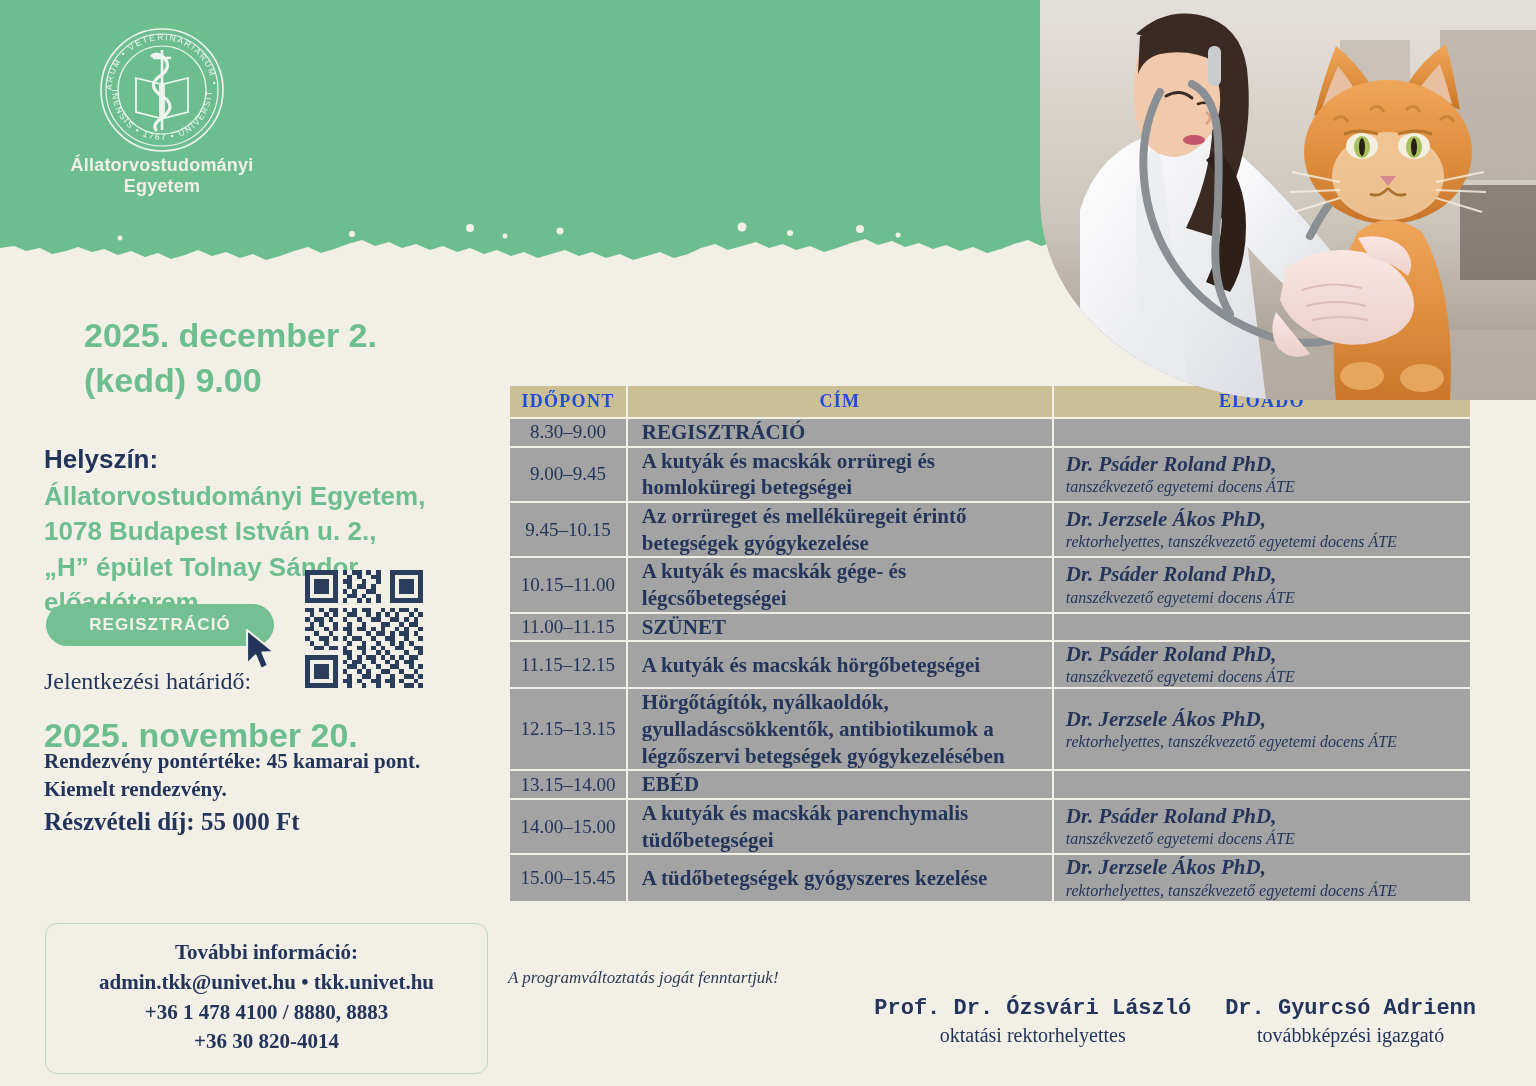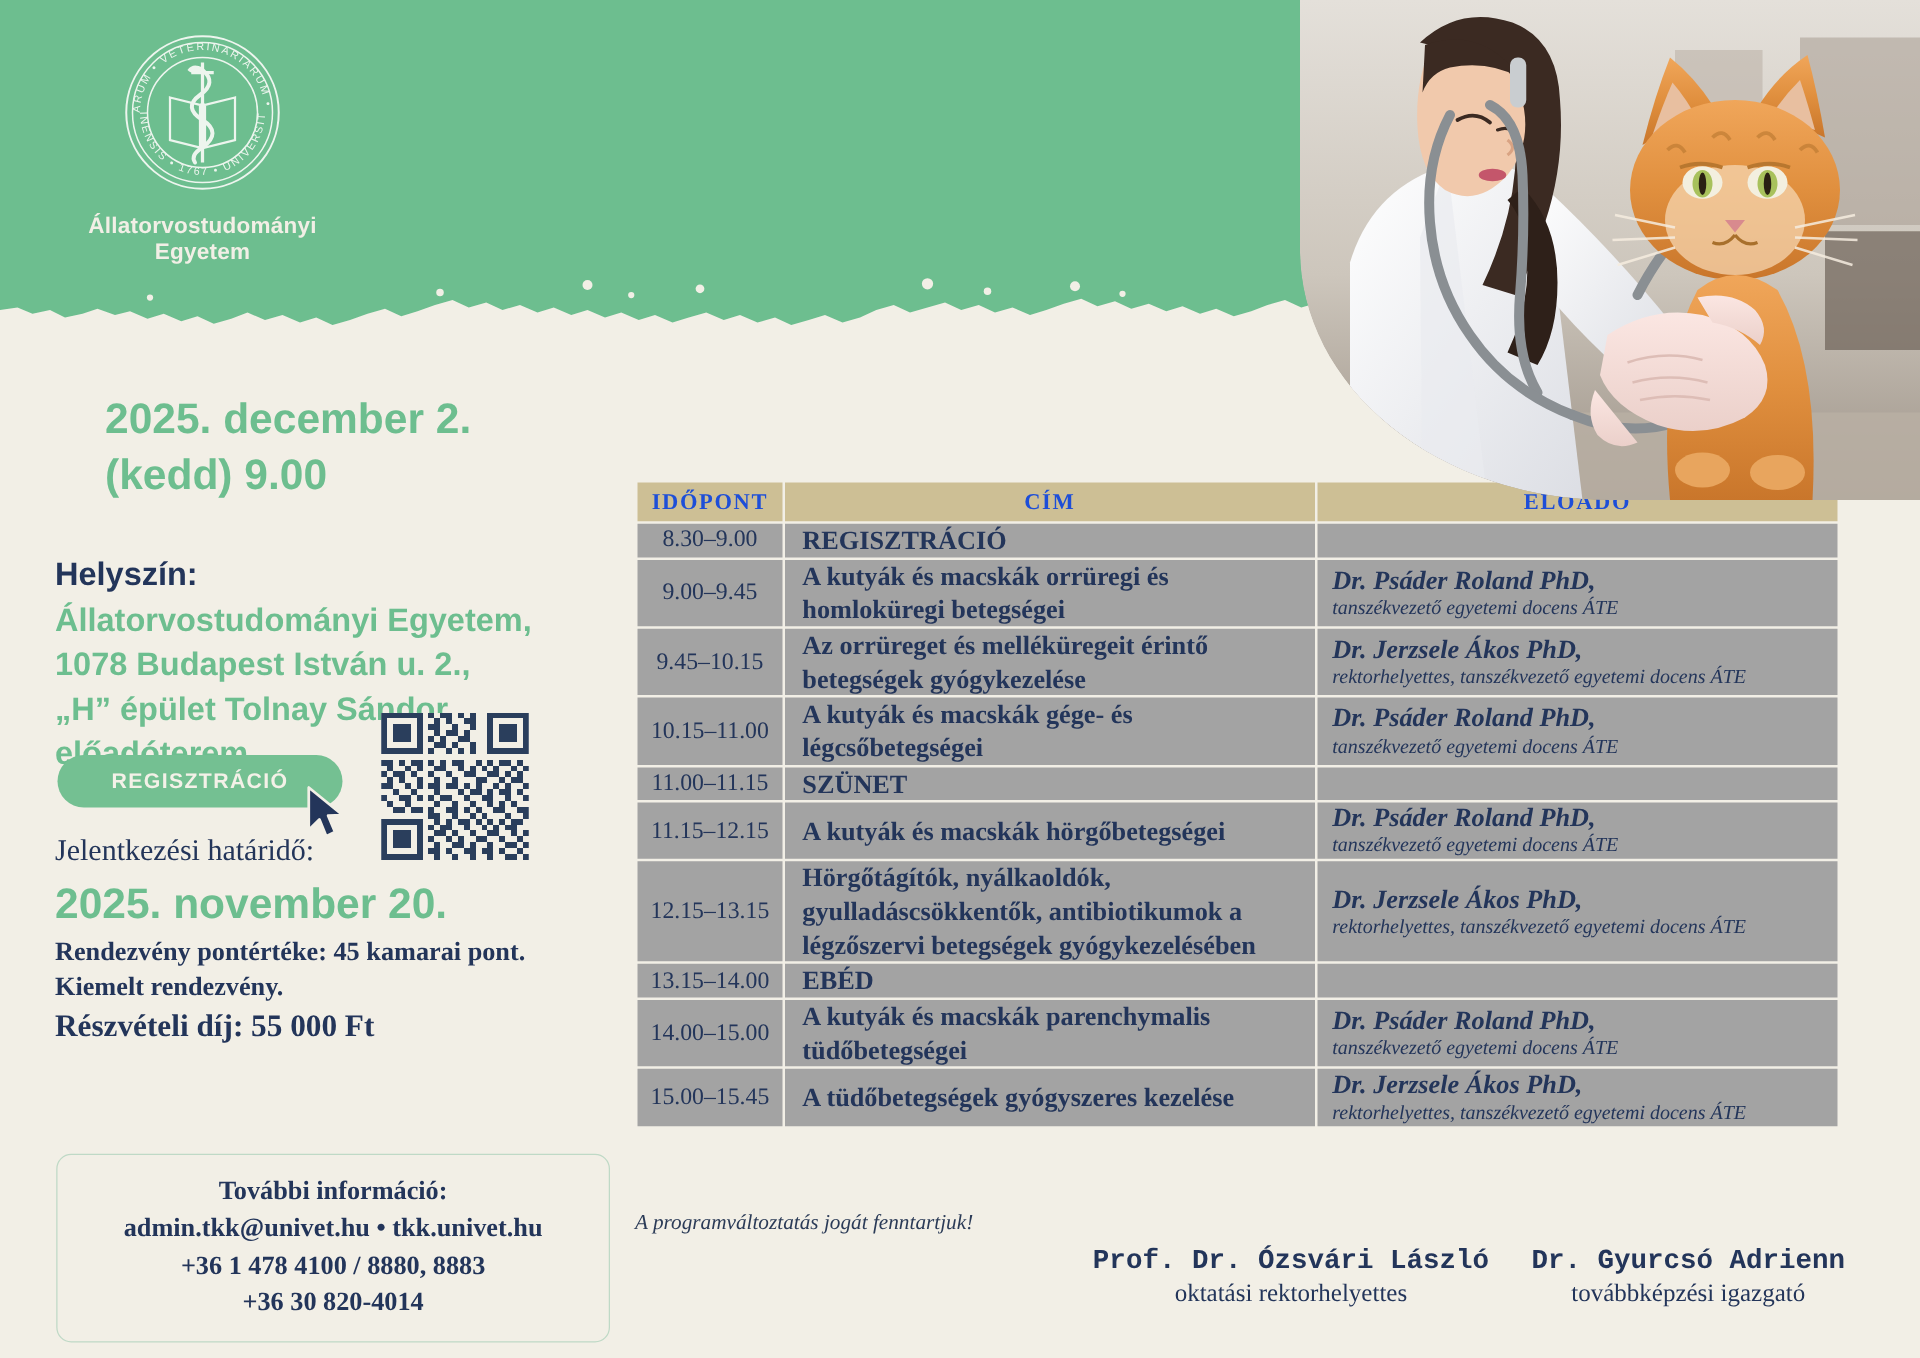--- a/index.html
+++ b/index.html
@@ -43,21 +43,21 @@
   
   .logo-block {
     position: absolute;
     left: 52px; top: 26px;
     width: 220px;
     z-index: 6;
     text-align: center;
   }
   .logo-seal { display:block; margin: 0 auto; }
   .logo-text {
-    margin-top: 16px;
+    margin-top: 1px;
     color: #F2EFE6;
     font-size: 18px;
     font-weight: bold;
     line-height: 1.18;
     letter-spacing: .2px;
   }
 
   
   .title-block {
     position: absolute;
@@ -173,21 +173,21 @@
     color: #23355A;
     font-family: "Liberation Serif", serif;
     font-size: 24px;
     line-height: 1.35;
   }
   .deadline-date {
     color: #6DBE8F;
     font-size: 34px;
     font-weight: bold;
     line-height: 1.3;
-    margin-top: 4px;
+    margin-top: 16px;
   }
 
   .points-block {
     position: absolute;
     left: 44px; top: 748px;
     width: 460px;
     z-index: 4;
   }
   .points-text {
     color: #23355A;

